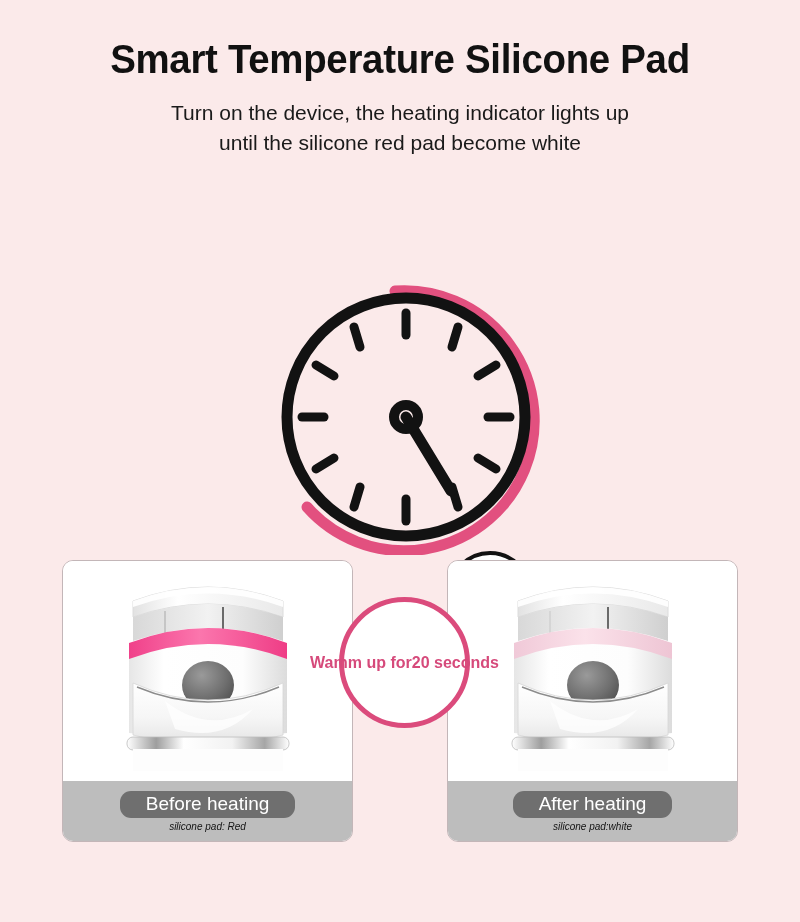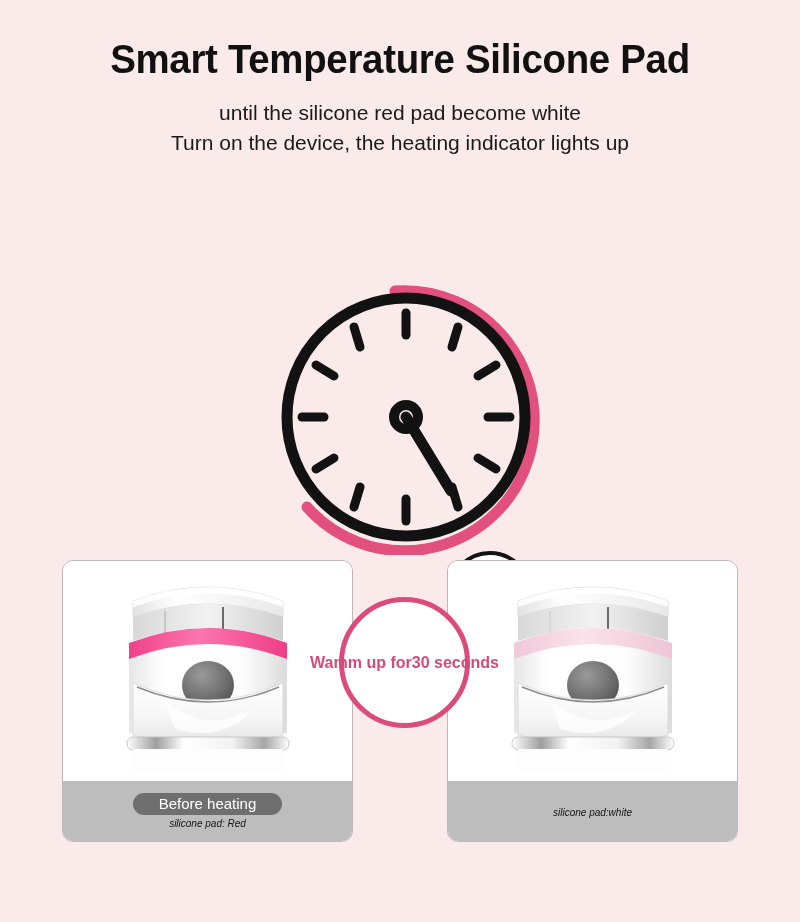--- a/index.html
+++ b/index.html
@@ -153,21 +153,21 @@
     background: #bdbdbd;
     display: flex;
     flex-direction: column;
     align-items: center;
     justify-content: center;
     gap: 1px;
   }
   .state-pill {
     background: #6f6f6f;
     color: #ffffff;
-    font-size: 15px;
+    font-size: 19px;
     border-radius: 11px;
     padding: 2px 26px 3px 26px;
     white-space: nowrap;
   }
   .pad-caption {
     font-size: 10px;
     color: #131313;
     white-space: nowrap;
     margin-top: 2px;
     font-style: italic;
@@ -199,22 +199,22 @@
   }
 </style>
 </head>
 <body>
 
 <div class="page">
 
   <div class="header">
     <div class="title">Smart Temperature Silicone Pad</div>
     <div class="subtitle">
+      <span class="subtitle-line">Turn on the device, the heating indicator lights up</span>
       <span class="subtitle-line">until the silicone red pad become white</span>
-      <span class="subtitle-line">Turn on the device, the heating indicator lights up</span>
     </div>
   </div>
 
   <div class="clock-zone">
 
     <svg class="clock-svg" viewBox="0 0 300 300">
 
       <path d="M 42 252 A 130 130 0 1 0 130 36" fill="none" stroke="#e2507f" stroke-width="11" stroke-linecap="round"></path>
 
       <circle cx="141" cy="162" r="119" fill="none" stroke="#121212" stroke-width="11"></circle>
@@ -376,23 +376,24 @@
           <path d="M26 92 Q105 62 184 92 L184 166 Q105 176 26 166 Z" fill="url(#bodyR)"></path>
           <ellipse cx="105" cy="118" rx="26" ry="24" fill="url(#knobR)"></ellipse>
           <path d="M30 116 Q105 150 180 116 L180 168 Q105 188 30 168 Z" fill="url(#scoopR)" stroke="#d6d6d6" stroke-width="0.8"></path>
           <path d="M34 120 Q105 150 176 120" fill="none" stroke="#8c8c8c" stroke-width="1.4"></path>
           <path d="M62 134 Q105 168 150 142 Q120 176 72 162 Z" fill="#ffffff" opacity="0.75"></path>
           <rect x="24" y="170" width="162" height="13" rx="6" fill="url(#chromeR)" stroke="#bcbcbc" stroke-width="0.8"></rect>
           <path d="M30 182 L180 182 L180 204 L30 204 Z" fill="#fdfdfd"></path>
         </svg>
       </div>
       <div class="card-footer">
+        <div class="state-pill">After heating</div>
         <div class="pad-caption">silicone pad:white</div>
       </div>
     </div>
   </div>
 
   <div class="warm-circle">
     <span>Wamm up for</span>
-    <span>30 seconds</span>
+    <span>20 seconds</span>
   </div>
 
 </div>
 
 </body></html>

